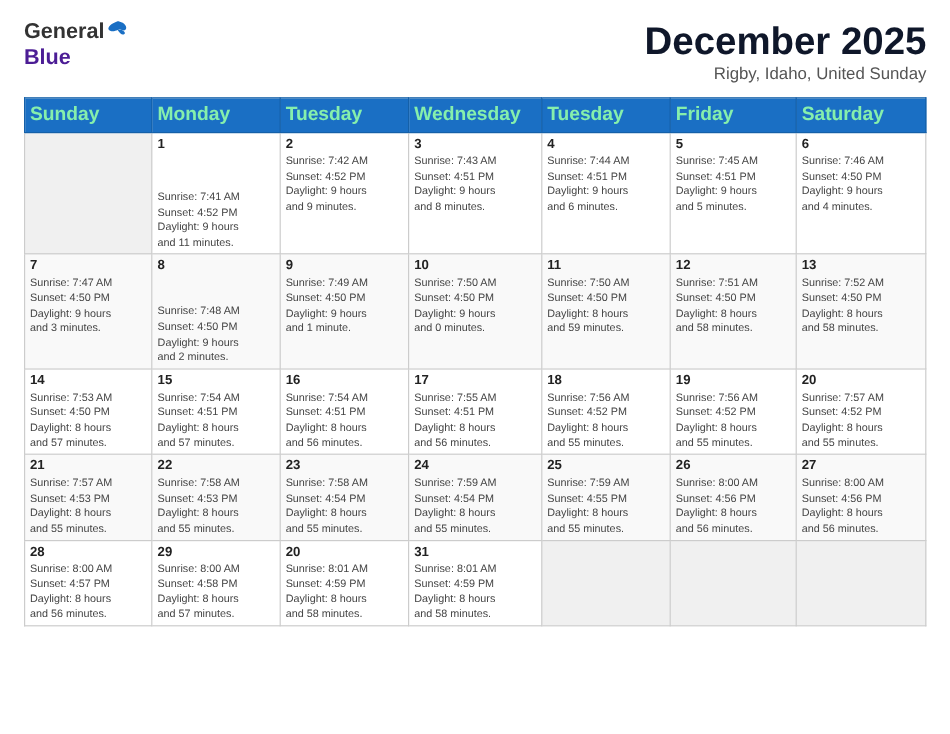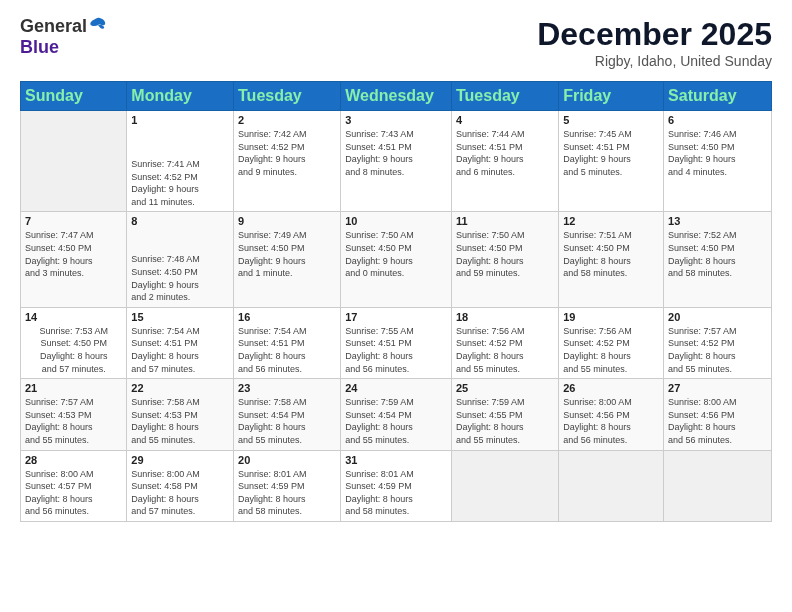--- a/index.html
+++ b/index.html
@@ -229,21 +229,21 @@
             <span class="day-num">13</span>
             <div class="day-info" style="white-space: pre-line;">Sunrise: 7:52 AM
 Sunset: 4:50 PM
 Daylight: 8 hours
 and 58 minutes.</div>
           </td>
         </tr>
         <tr>
           <td>
             <span class="day-num">14</span>
-            <div class="day-info" style="white-space: pre-line; text-align: center;">Sunrise: 7:53 AM
+            <div class="day-info" style="white-space: pre-line;">Sunrise: 7:53 AM
 Sunset: 4:50 PM
 Daylight: 8 hours
 and 57 minutes.</div>
           </td>
           <td>
             <span class="day-num">15</span>
             <div class="day-info" style="white-space: pre-line;">Sunrise: 7:54 AM
 Sunset: 4:51 PM
 Daylight: 8 hours
 and 57 minutes.</div>

